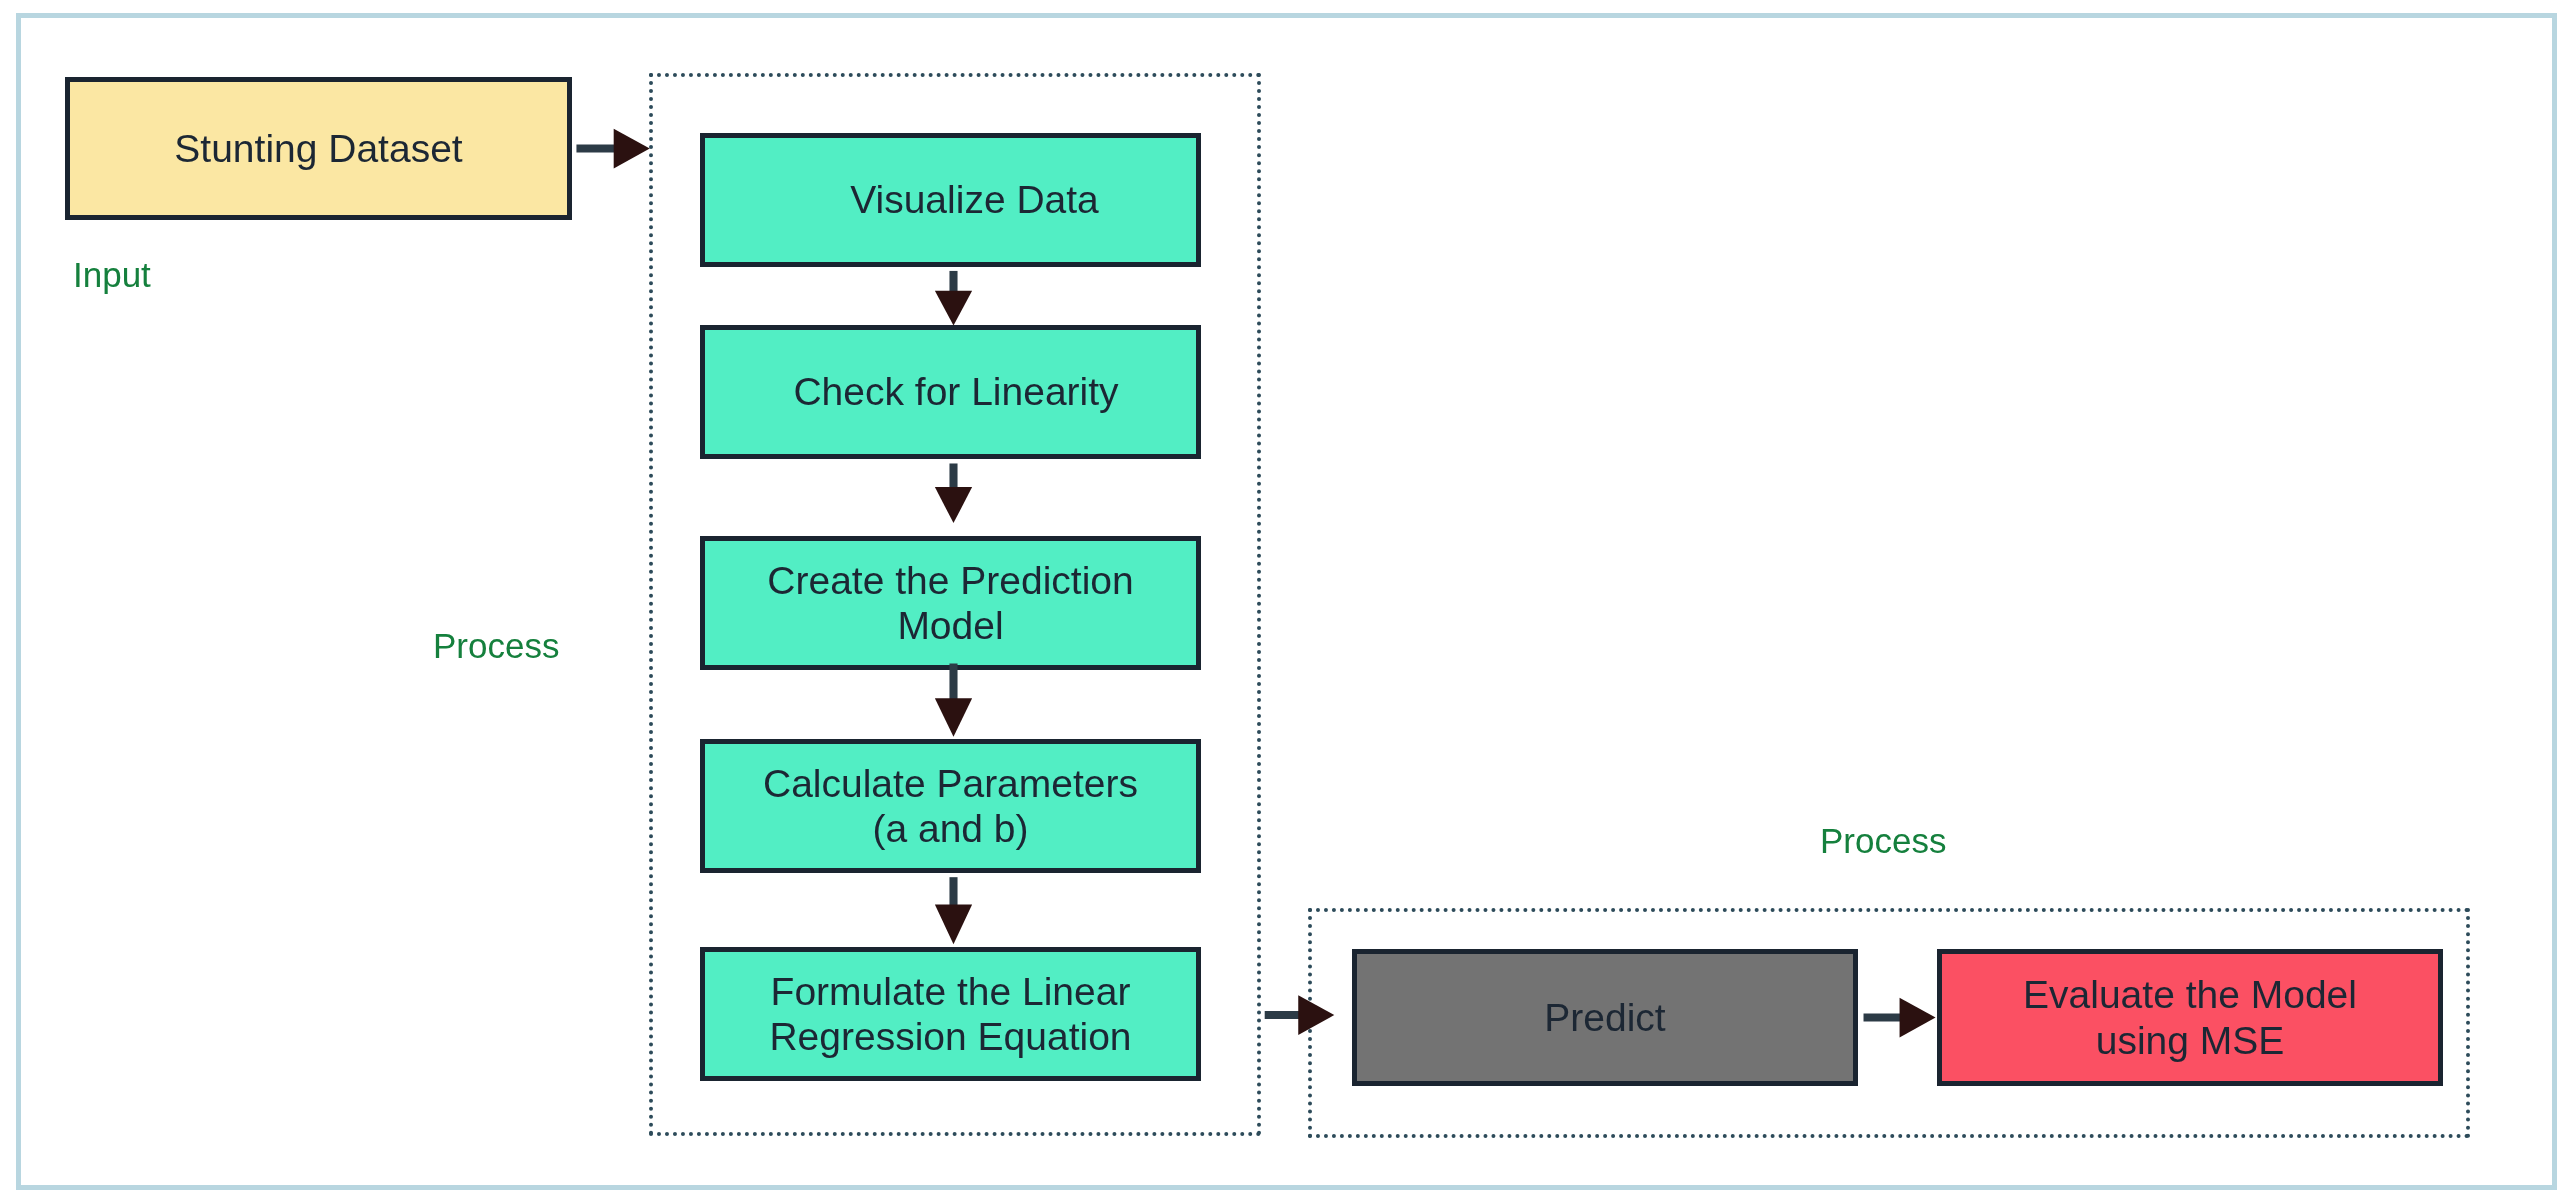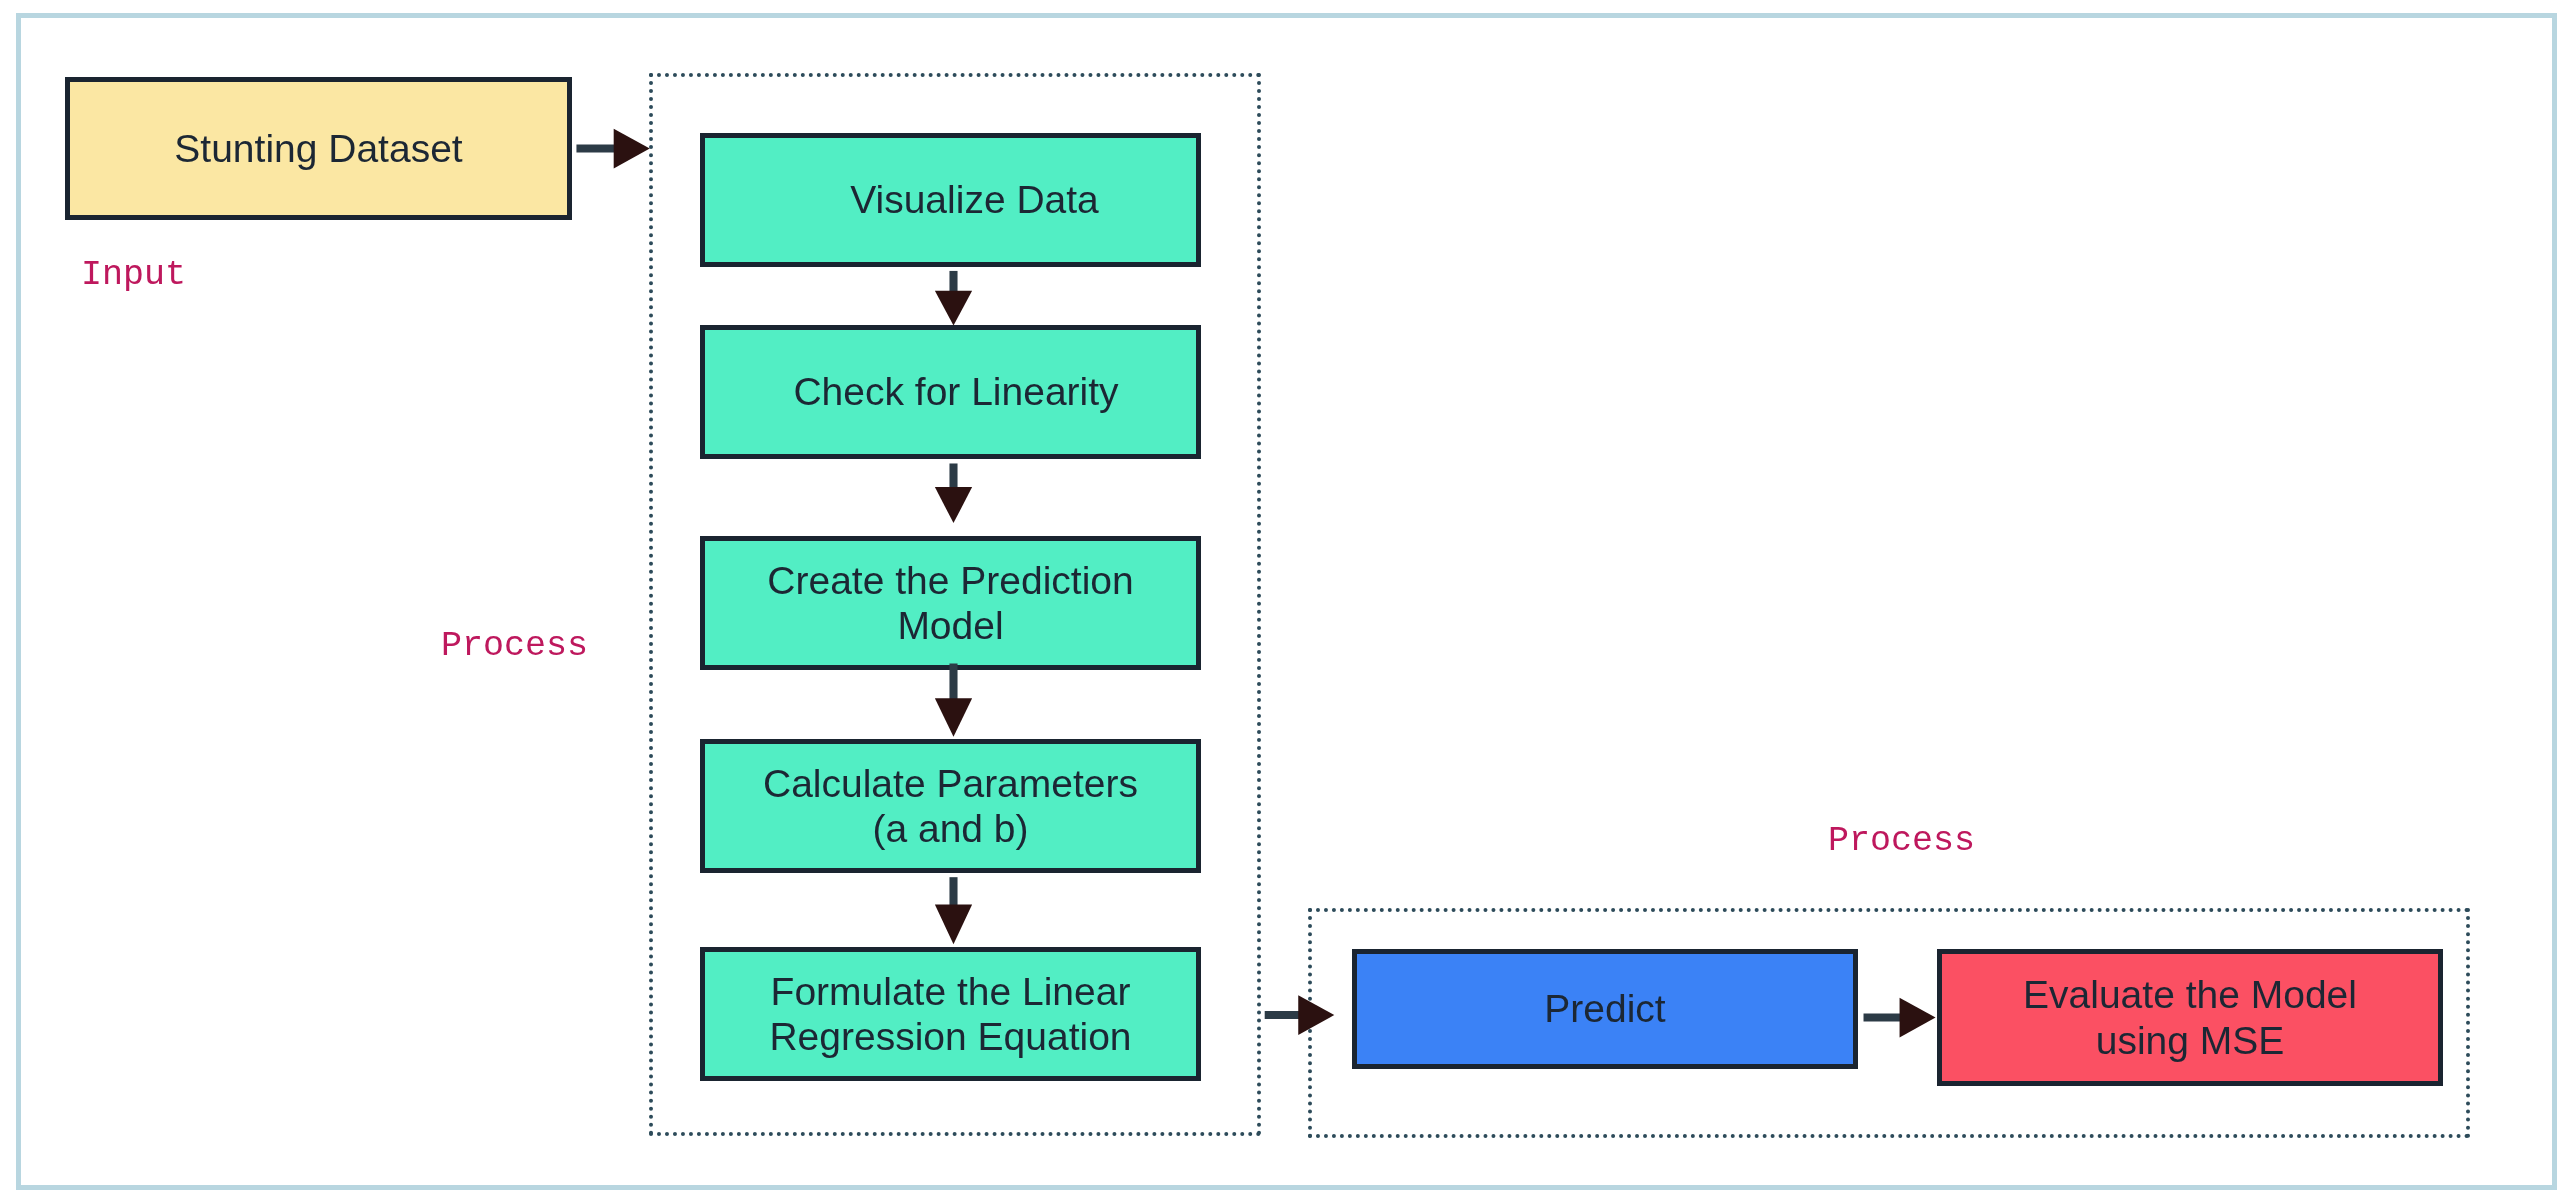--- a/index.html
+++ b/index.html
@@ -38,36 +38,35 @@
     color: #1c2734;
     white-space: pre-line;
   }
   .node-yellow { background: #fbe7a3; left: 65px; top: 77px; width: 507px; height: 143px; }
   .node-teal   { background: #52eec4; left: 700px; width: 501px; height: 134px; }
   .step-0 { top: 133px; padding-left: 48px; }
   .step-1 { top: 325px; padding-left: 11px; }
   .step-2 { top: 536px; }
   .step-3 { top: 739px; }
   .step-4 { top: 947px; }
-  .node-gray { background: #3b82f6; left: 1352px; top: 949px; width: 506px; height: 120px; }
+  .node-gray { background: #737373; left: 1352px; top: 949px; width: 506px; height: 137px; }
   .node-red  { background: #fb5063; left: 1937px; top: 949px; width: 506px; height: 137px; }
   .group {
     position: absolute;
     box-sizing: border-box;
     border: 4.3px dotted #2d4b5a;
   }
   .group-process { left: 649px; top: 73px; width: 612px; height: 1063px; }
   .group-output  { left: 1308px; top: 908px; width: 1162px; height: 230px; }
   .section-label {
     position: absolute;
-    font-family: Liberation Mono, monospace;
+    font-family: Liberation Sans, sans-serif;
     font-size: 35px;
-    color: #be185d;
+    color: #15803d;
     white-space: nowrap;
-    margin-left: 8px;
   }
   .label-input   { left: 73px;  top: 255px; }
   .label-process { left: 433px;  top: 626px; }
   .label-output  { left: 1820px; top: 821px; }
   .connectors {
     position: absolute;
     left: 0; top: 0;
     width: 2576px; height: 1204px;
     pointer-events: none;
   }

